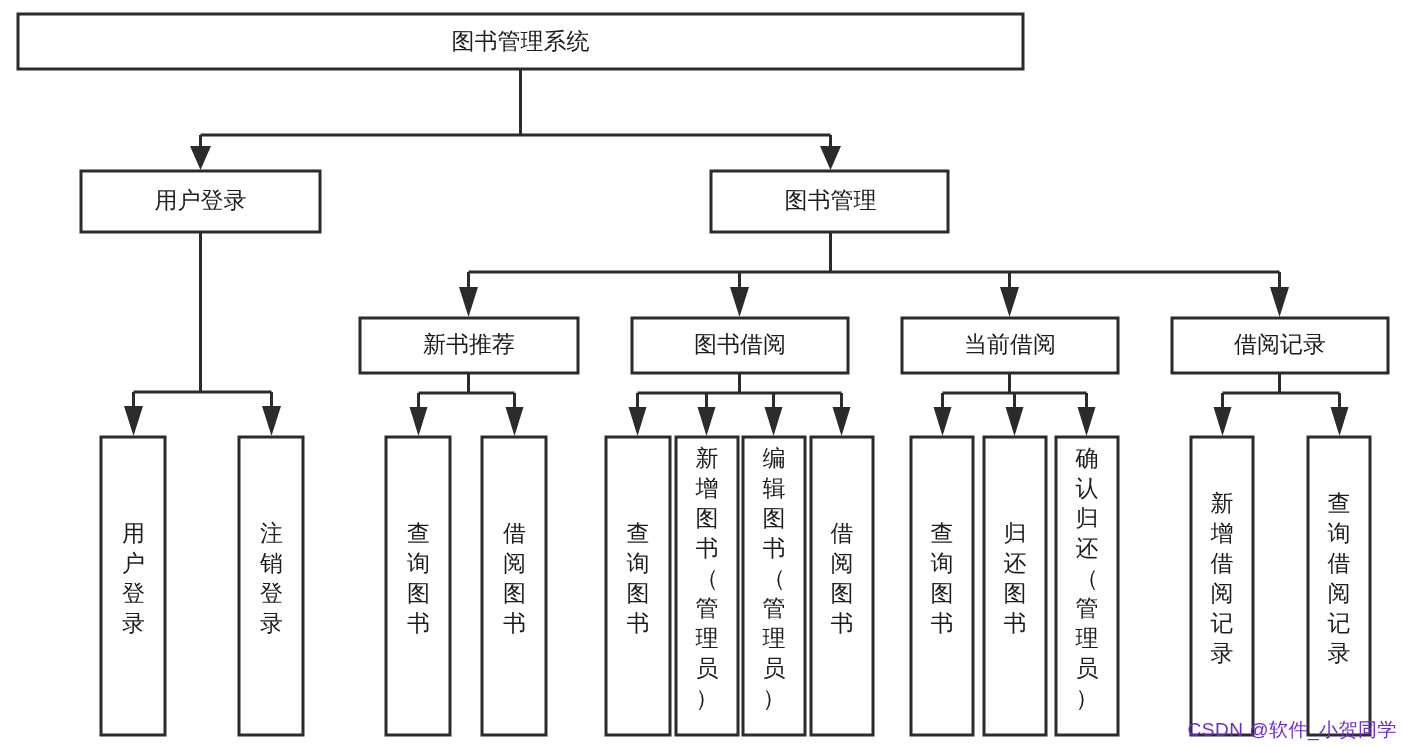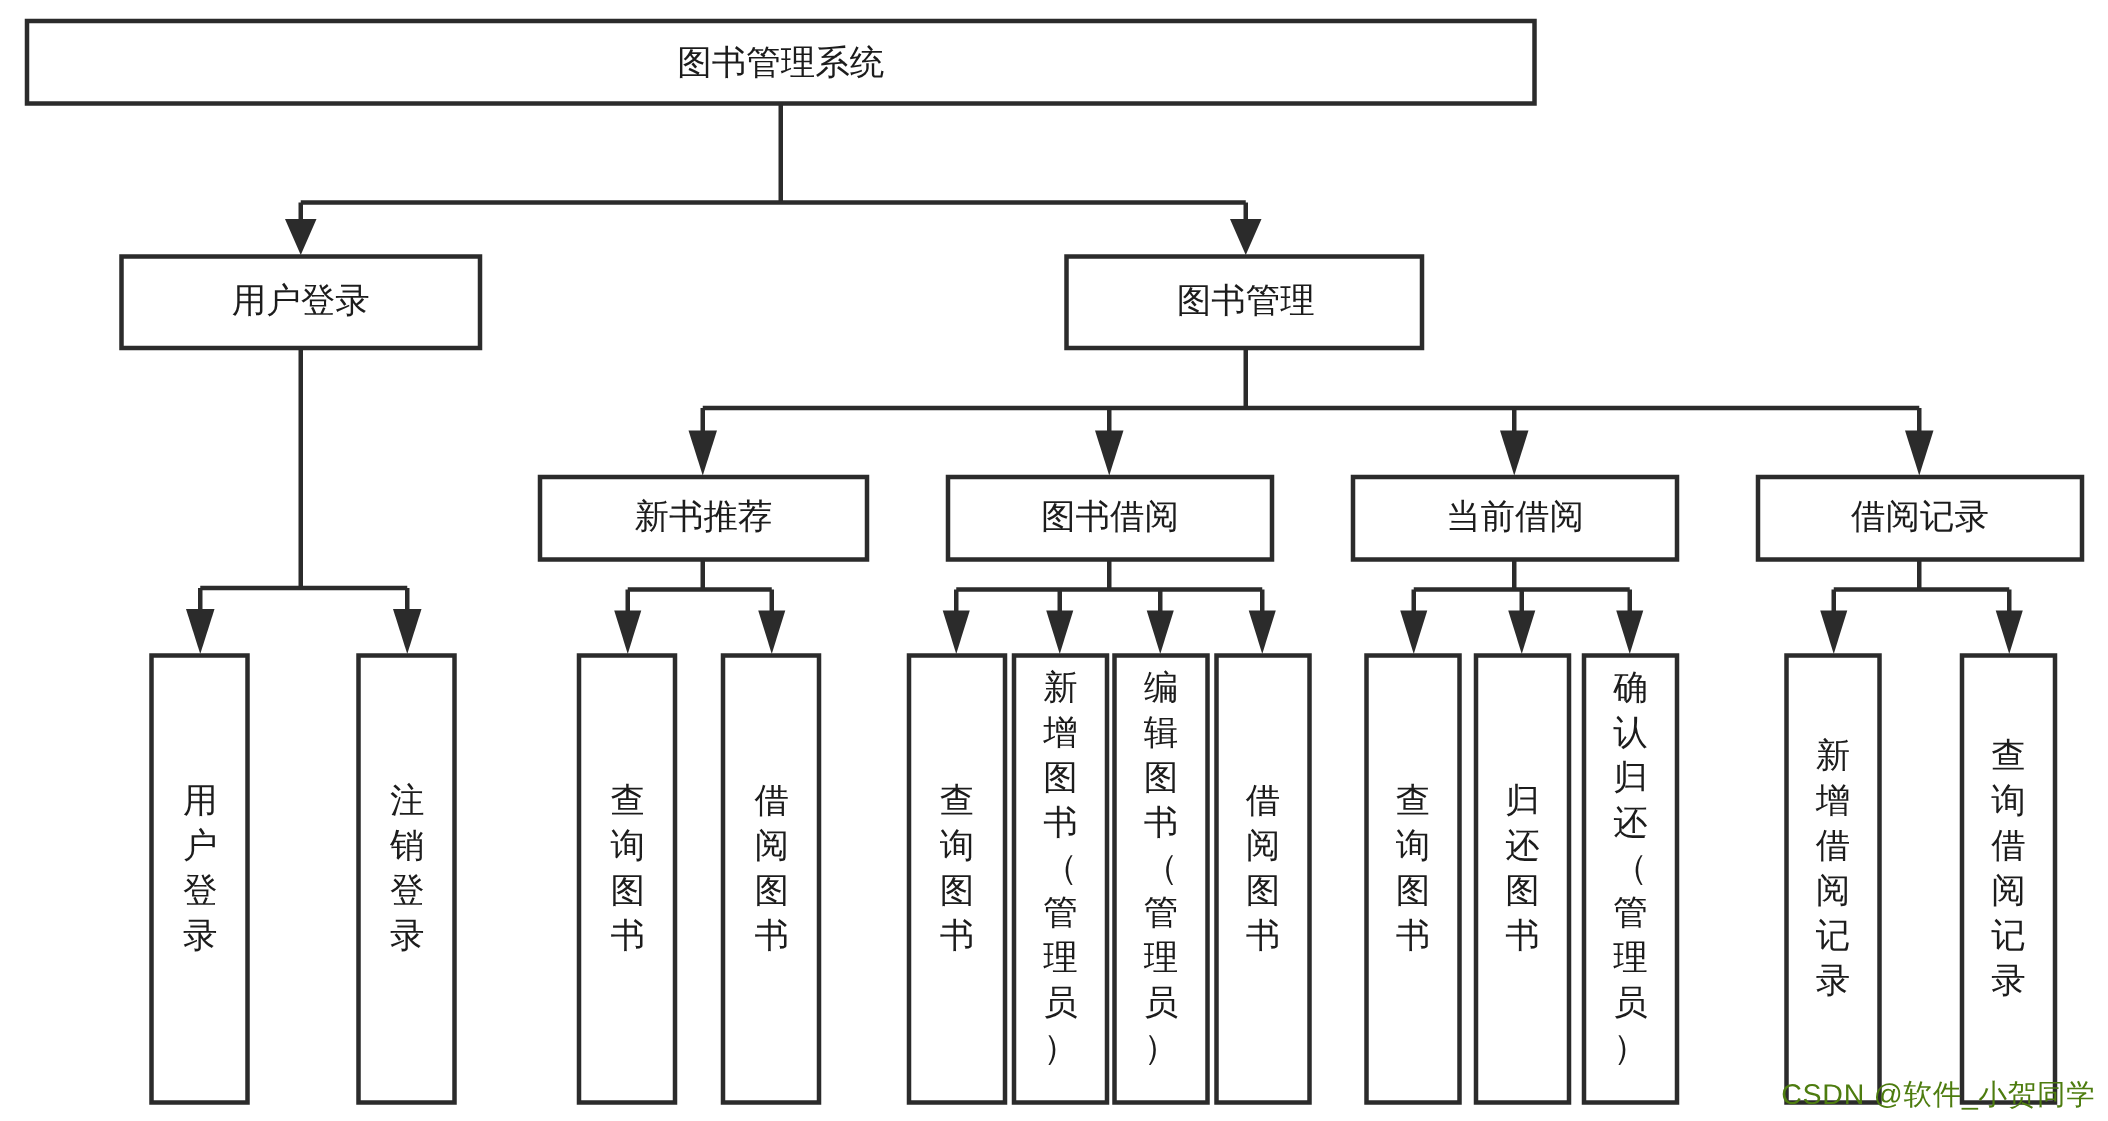--- a/index.html
+++ b/index.html
@@ -52,21 +52,21 @@
     font-size: 23px;
     fill: #1c1c1c;
     text-anchor: middle;
   }
   .watermark {
     position: absolute;
     right: 8px;
     bottom: 4px;
     font-family: "Liberation Sans", "DejaVu Sans", sans-serif;
     font-size: 19px;
-    color: #4d7c0f;
+    color: #6d28d9;
     white-space: nowrap;
     letter-spacing: 0.5px;
     pointer-events: none;
   }
 </style>
 </head>
 <body>
 
 <div id="stage">
 

